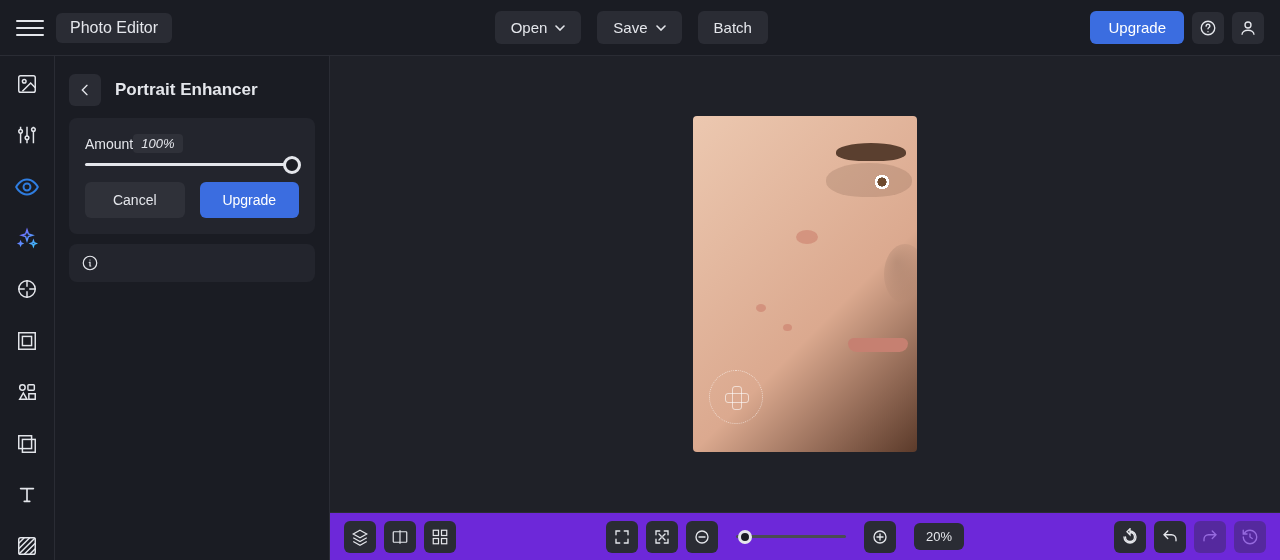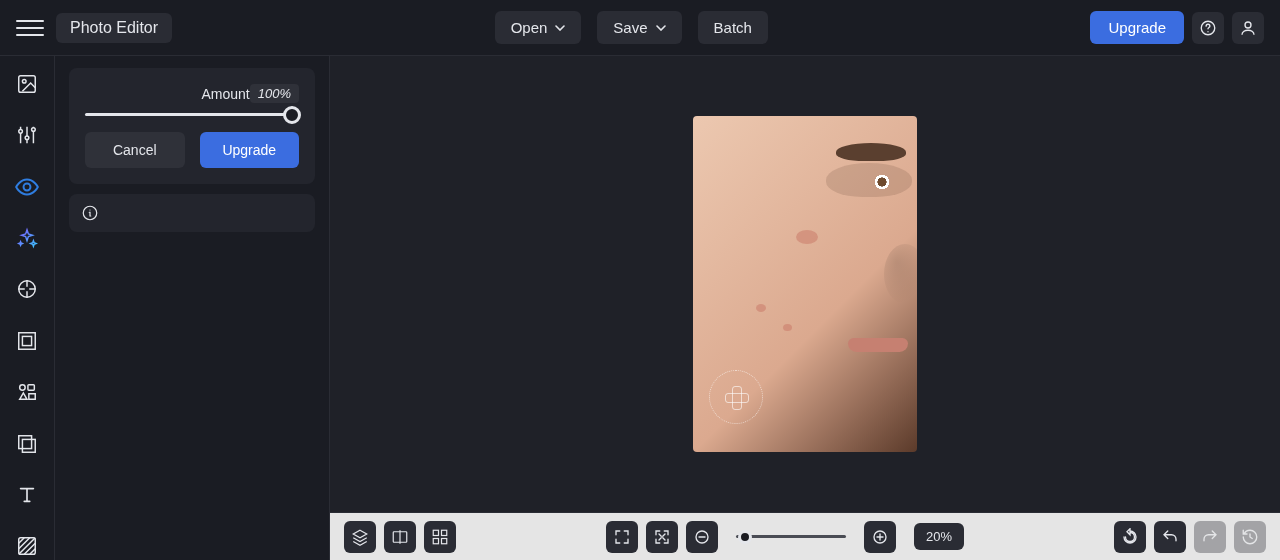--- a/index.html
+++ b/index.html
@@ -162,21 +162,21 @@
     position: absolute;
     bottom: -1px;
     left: 50%;
     transform: translateX(-50%);
     width: 44px;
     height: 2px;
     background: #5a8ff0;
   }
   .amount-row {
     display: flex;
-    justify-content: flex-end;
+    justify-content: flex-start;
     align-items: center;
     padding: 16px 16px 0 16px;
     font-size: 14px;
   }
   .amount-val {
     background: #2f3139;
     padding: 2px 8px;
     border-radius: 4px;
     font-size: 13px;
     font-style: italic;
@@ -320,21 +320,21 @@
 
   
   .bottombar {
     height: 48px;
     border-top: 1px solid #2a2c34;
     display: flex;
     align-items: center;
     padding: 0 14px;
     gap: 8px;
     flex-shrink: 0;
-    background: #e5e5e5;
+    background: #6d28d9;
   }
   .bb-group { display: flex; gap: 8px; }
   .bb-group.center { margin-left: auto; margin-right: auto; align-items: center; }
   .bb-btn {
     width: 32px; height: 32px;
     background: #2a2c34;
     border-radius: 6px;
     display: flex; align-items: center; justify-content: center;
     cursor: pointer;
     color: #e4e6eb;
@@ -489,20 +489,28 @@
     </div>
     <div class="rail-item">
       <svg width="22" height="22" viewBox="0 0 24 24" fill="none" stroke="#e4e6eb" stroke-width="1.6">
           <rect x="3" y="3" width="18" height="18" rx="2"></rect>
           <path d="M3 9l6-6M3 15L15 3M3 21L21 3M9 21L21 9M15 21l6-6"></path>
         </svg>
     </div>
   </div>
 
   <div class="panel">
+    <div class="panel-header">
+      <div class="back-btn">
+        <svg width="16" height="16" viewBox="0 0 24 24" fill="none" stroke="#e4e6eb" stroke-width="2">
+            <path d="M15 5l-7 7 7 7" stroke-linecap="round"></path>
+          </svg>
+      </div>
+      <div class="panel-title">Portrait Enhancer</div>
+    </div>
 
     <div class="panel-card">
       <div class="amount-row">
         <span>Amount</span>
         <span class="amount-val">100%</span>
       </div>
       <div class="slider-wrap">
         <div class="slider-track">
           <div class="slider-thumb"></div>
         </div>

